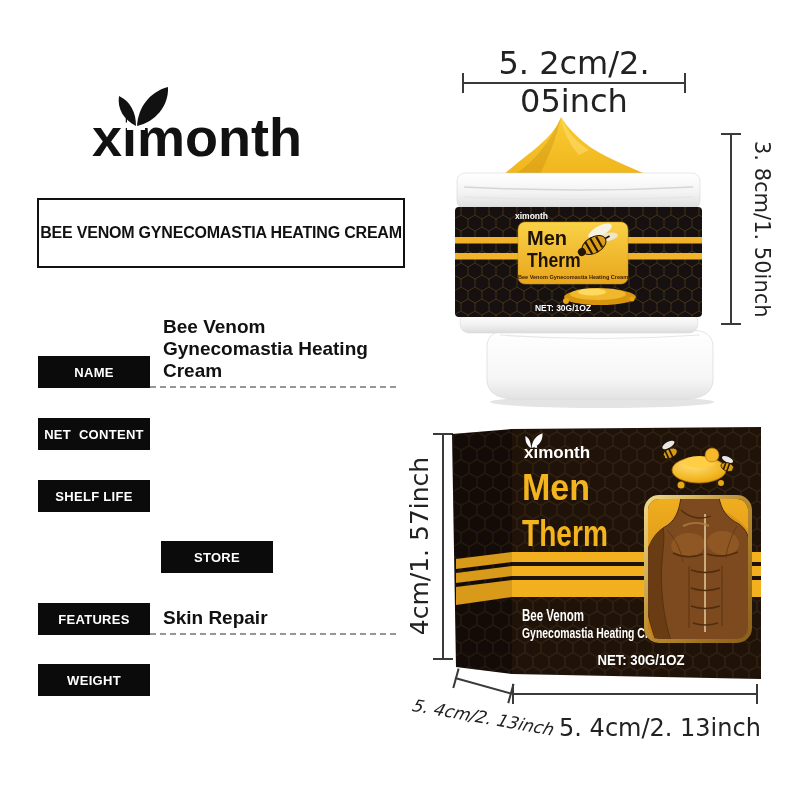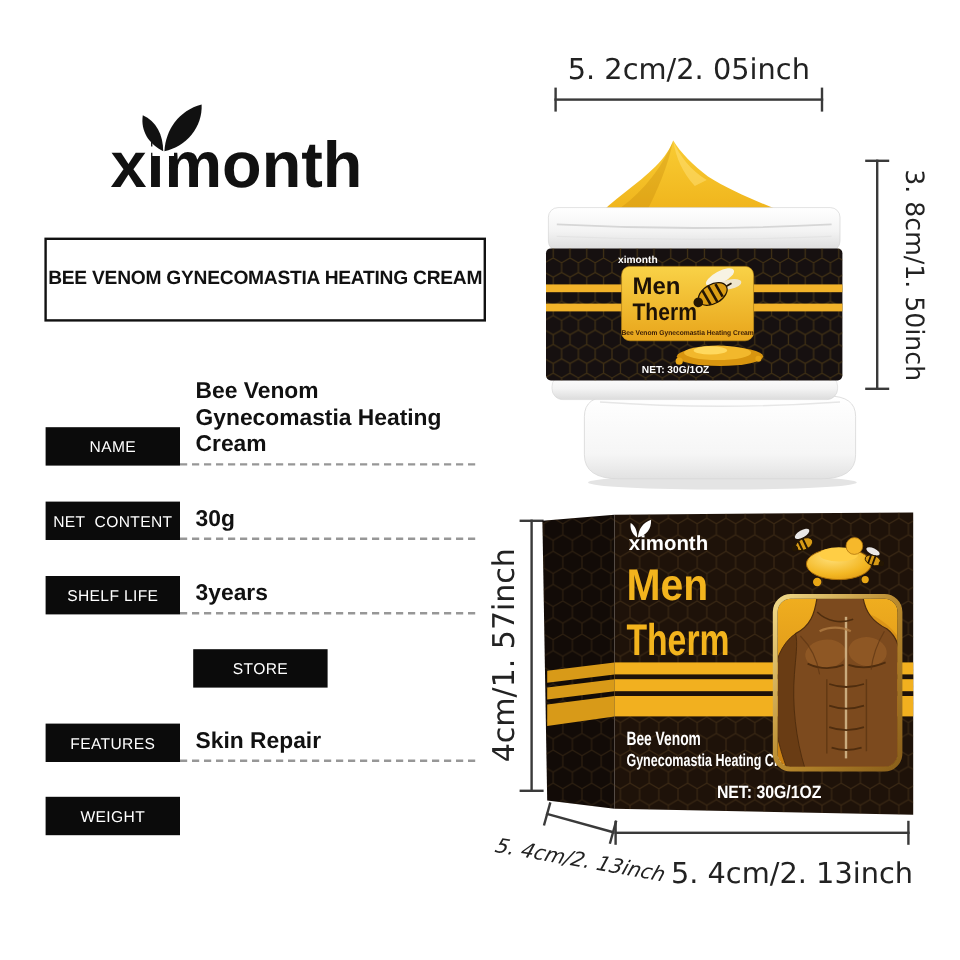--- a/index.html
+++ b/index.html
@@ -7,35 +7,35 @@
           font-family:"Liberation Sans",sans-serif;color:#1a1a1a;}
   
   .logo-svg{position:absolute;left:92px;top:84px;}
   
   .title-box{position:absolute;left:37px;top:198px;width:364px;height:66px;border:2px solid #111;
              display:flex;align-items:center;justify-content:center;text-align:center;
              font-weight:bold;font-size:16px;letter-spacing:-0.2px;color:#111;}
   
   .spec-row{position:absolute;left:38px;width:358px;display:flex;align-items:flex-end;}
   .spec-label{width:112px;height:32px;background:#0b0b0b;color:#fff;display:flex;align-items:center;
-              justify-content:center;font-size:13px;font-weight:normal;letter-spacing:.3px;
+              justify-content:center;font-size:13px;font-weight:bold;letter-spacing:.3px;
               flex-shrink:0;white-space:pre;}
   .spec-value{flex:1;border-bottom:2px dashed #979797;padding:0 0 4px 13px;font-size:19px;
               font-weight:600;line-height:1.16;color:#111;}
   
   .dim-text{position:absolute;color:#222;font-family:"DejaVu Sans",sans-serif;}
   .dim-line-h{position:absolute;height:2px;background:#3a3a3a;}
   .dim-line-h::before,.dim-line-h::after{content:"";position:absolute;width:2px;height:20px;top:-9px;background:#3a3a3a;}
   .dim-line-h::before{left:0;}
   .dim-line-h::after{right:0;}
   .dim-line-v{position:absolute;width:2px;background:#3a3a3a;}
   .dim-line-v::before,.dim-line-v::after{content:"";position:absolute;height:2px;width:20px;left:-9px;background:#3a3a3a;}
   .dim-line-v::before{top:0;}
   .dim-line-v::after{bottom:0;}
-  .dim-top-label{left:454px;top:44px;width:240px;text-align:center;font-size:24px;}
+  .dim-top-label{left:454px;top:44px;width:240px;text-align:center;font-size:32px;}
   .dim-right-label{left:744px;top:133px;height:192px;width:30px;writing-mode:vertical-rl;
                    text-align:center;font-size:21px;}
   .dim-boxleft-label{left:305px;top:531px;width:230px;height:30px;text-align:center;font-size:25px;
                      transform:rotate(-90deg);}
   .dim-depth-label{left:412px;top:708px;width:150px;font-size:17px;font-style:italic;
                    transform:rotate(10deg) skewX(-8deg);}
   .dim-width-label{left:550px;top:714px;width:220px;text-align:center;font-size:24px;}
   .slant-line{transform:rotate(15.5deg);transform-origin:left center;}
   svg text{font-family:"Liberation Sans",sans-serif;}
 </style>
@@ -55,25 +55,23 @@
     <span>BEE VENOM GYNECOMASTIA HEATING CREAM</span>
   </div>
 
   <div>
     <div class="spec-row" style="bottom:412px;">
       <div class="spec-label">NAME</div>
       <div class="spec-value">Bee Venom Gynecomastia Heating Cream</div>
     </div>
     <div class="spec-row" style="bottom:350px;">
       <div class="spec-label">NET  CONTENT</div>
-      <div class="spec-value">30g</div>
     </div>
     <div class="spec-row" style="bottom:288px;">
       <div class="spec-label">SHELF LIFE</div>
-      <div class="spec-value">3years</div>
     </div>
     <div class="spec-row" style="bottom:227px;justify-content:center;">
       <div class="spec-label">STORE</div>
     </div>
     <div class="spec-row" style="bottom:165px;">
       <div class="spec-label">FEATURES</div>
       <div class="spec-value">Skin Repair</div>
     </div>
     <div class="spec-row" style="bottom:104px;">
       <div class="spec-label">WEIGHT</div>

